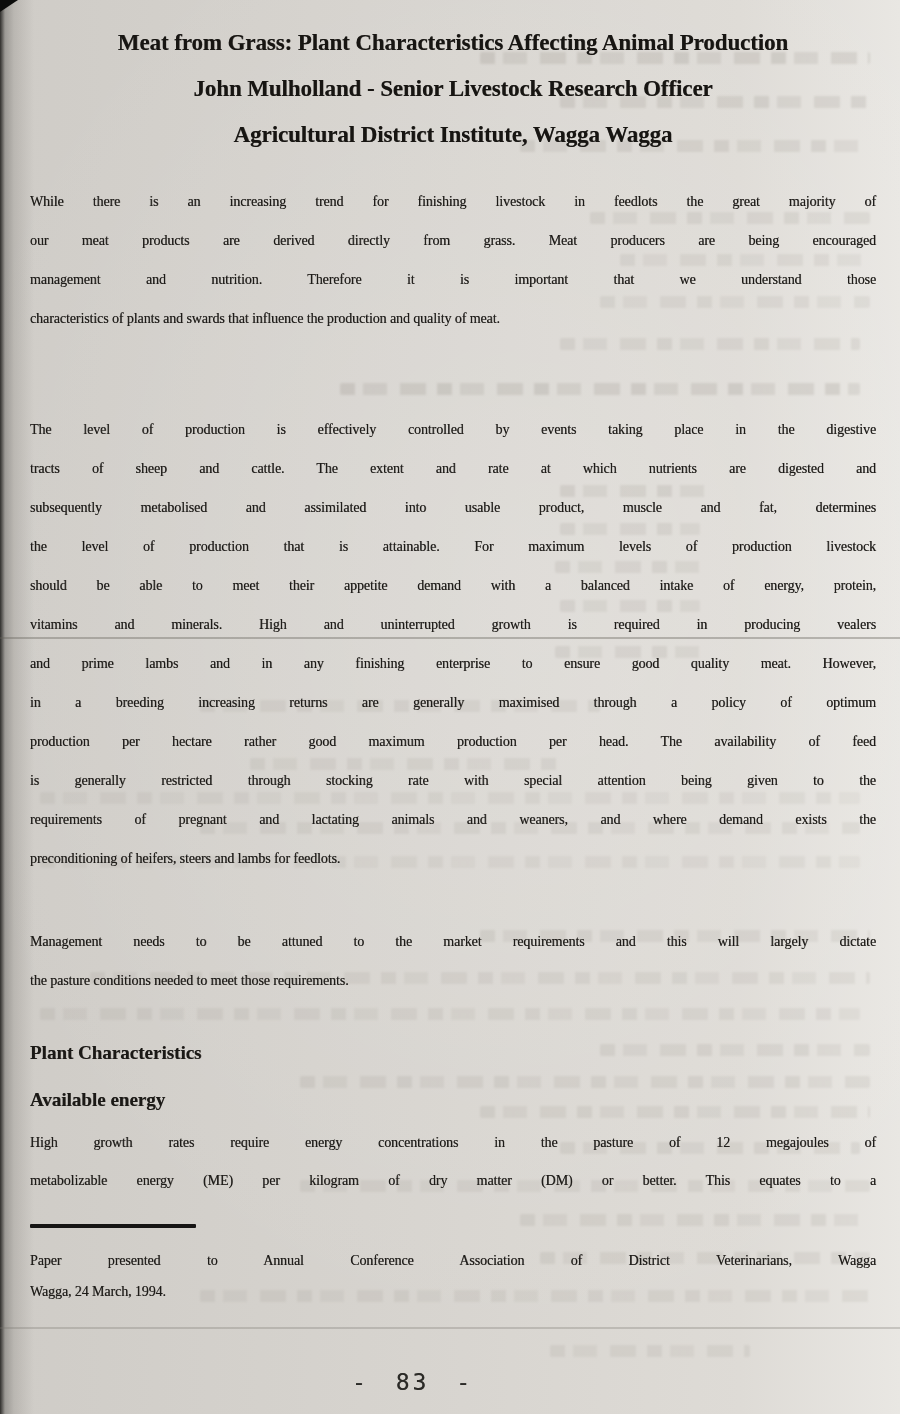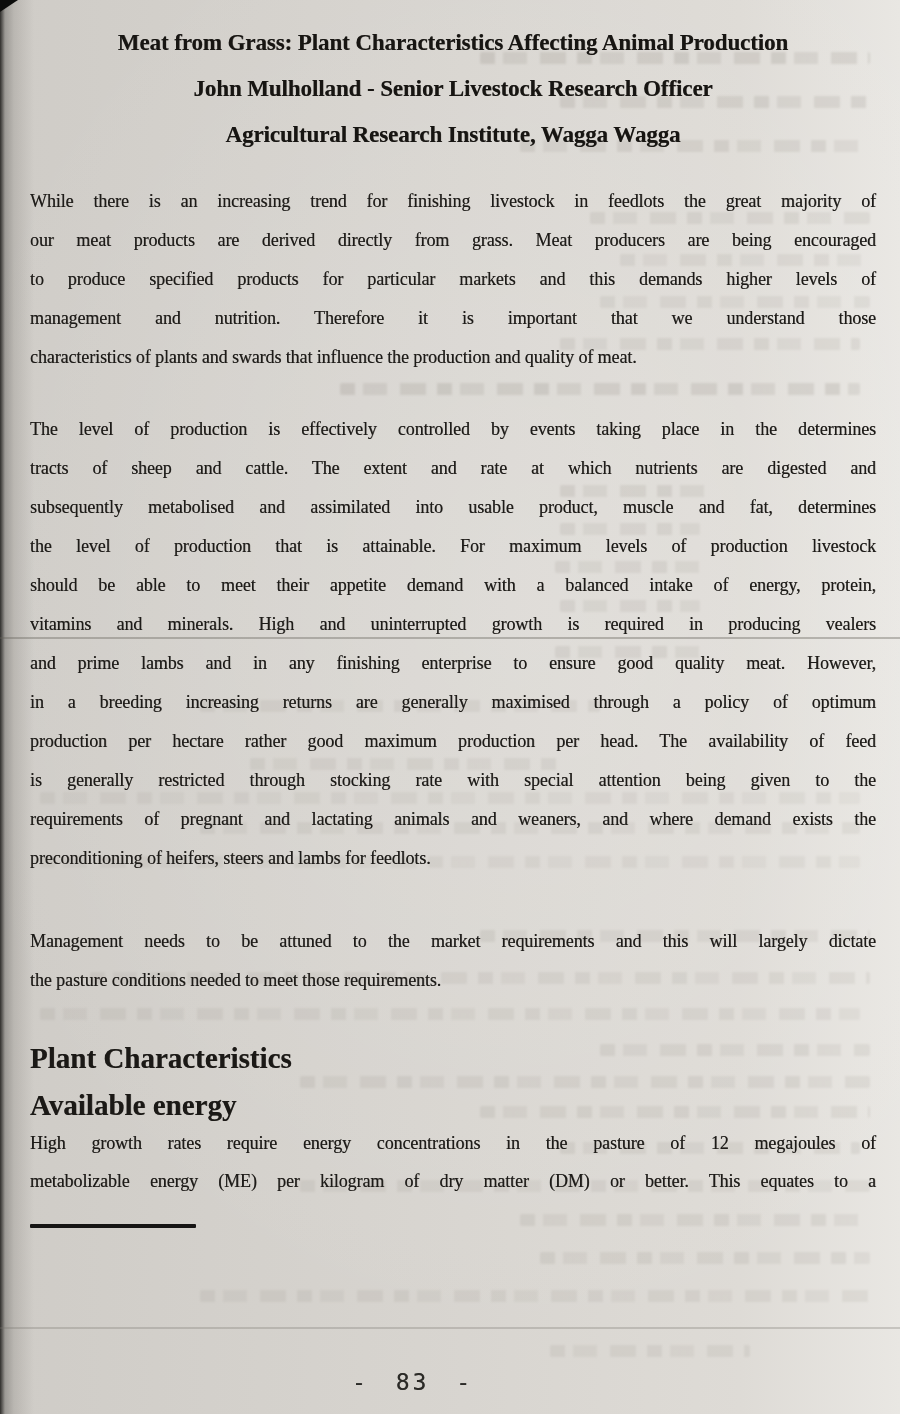--- a/index.html
+++ b/index.html
@@ -10,29 +10,29 @@
     font-family:"Liberation Serif","DejaVu Serif",serif;
     background:
       linear-gradient(to right, rgba(30,29,27,.9) 0px, rgba(60,58,55,.35) 5px, rgba(110,106,100,.22) 14px, rgba(140,136,130,0) 34px),
       radial-gradient(ellipse 900px 1100px at 58% 42%, rgba(255,255,255,.16), rgba(255,255,255,0) 70%),
       linear-gradient(to right, #cfccc7 0%, #d7d4cf 45%, #dedbd6 80%, #e9e7e3 97%, #efeeea 100%);
     padding-left: 28px;
   }
   
   .para{
     position:absolute;left:30px;width:846px;
-    font-size:18px;line-height:39px;letter-spacing:-0.1px;
+    font-size:14px;line-height:39px;letter-spacing:-0.1px;
     color:#1d1b18;text-shadow:0.35px 0.35px 0.45px rgba(35,32,28,.6);
   }
   .tline{text-align:justify;text-align-last:justify;}
   .tlast{text-align-last:left;}
   .title{top:20px;line-height:46px;font-weight:bold;font-size:23px;color:#171512;}
   .title-line{text-align:center;}
   .heading{
-    position:absolute;left:30px;font-weight:bold;font-size:29px;
+    position:absolute;left:30px;font-weight:bold;font-size:19px;
     color:#1b1916;text-shadow:0.35px 0.35px 0.45px rgba(35,32,28,.6);
   }
   .footnote-rule{position:absolute;left:30px;top:1224px;width:166px;height:4px;background:#161514;border-radius:1px;}
   .footer{top:1245px;line-height:31px;}
   .page-number{
     position:absolute;left:352px;top:1369px;
     font-family:"DejaVu Sans Mono",monospace;
     font-size:23px;color:#2b2a27;letter-spacing:3px;word-spacing:10px;
     text-shadow:0.3px 0.3px 0.4px rgba(40,38,35,.55);
     text-align:center;
@@ -90,33 +90,32 @@
   <div class="ghost" style="left:560px;top:1142px;width:300px;opacity:.35"></div>
   <div class="ghost" style="left:300px;top:1180px;width:570px;opacity:.30"></div>
   <div class="ghost" style="left:520px;top:1214px;width:350px;opacity:.35"></div>
   <div class="ghost" style="left:540px;top:1252px;width:330px;opacity:.35"></div>
   <div class="ghost" style="left:200px;top:1290px;width:670px;opacity:.30"></div>
   <div class="ghost" style="left:550px;top:1345px;width:200px;opacity:.30"></div>
 
   <div class="para title">
       <div class="title-line">Meat from Grass:  Plant Characteristics Affecting Animal Production</div>
       <div class="title-line">John Mulholland - Senior Livestock Research Officer</div>
-      <div class="title-line">Agricultural Research Institute, Wagga Wagga</div>
+      <div class="title-line">Agricultural District Institute, Wagga Wagga</div>
     </div>
 
   <div class="para" style="top:182px">
       <div class="tline">While there is an increasing trend for finishing livestock in feedlots the great majority of</div>
       <div class="tline">our meat products are derived directly from grass.  Meat producers are being encouraged</div>
-      <div class="tline">to produce specified products for particular markets and this demands higher levels of</div>
       <div class="tline">management and nutrition.  Therefore it is important that we understand those</div>
       <div class="tline tlast">characteristics of plants and swards that influence the production and quality of meat.</div>
     </div>
 
   <div class="para" style="top:410px">
-      <div class="tline">The level of production is effectively controlled by events taking place in the determines</div>
+      <div class="tline">The level of production is effectively controlled by events taking place in the digestive</div>
       <div class="tline">tracts of sheep and cattle.  The extent and rate at which nutrients are digested and</div>
       <div class="tline">subsequently metabolised and assimilated into usable product, muscle and fat, determines</div>
       <div class="tline">the level of production that is attainable.  For maximum levels of production livestock</div>
       <div class="tline">should be able to meet their appetite demand with a balanced intake of energy, protein,</div>
       <div class="tline">vitamins and minerals.  High and uninterrupted growth is required in producing vealers</div>
       <div class="tline">and prime lambs and in any finishing enterprise to ensure good quality meat.  However,</div>
       <div class="tline">in a breeding increasing returns are generally maximised through a policy of optimum</div>
       <div class="tline">production per hectare rather good maximum production per head.  The availability of feed</div>
       <div class="tline">is generally restricted through stocking rate with special attention being given to the</div>
       <div class="tline">requirements of pregnant and lactating animals and weaners, and where demand exists the</div>
@@ -130,16 +129,20 @@
 
   <div class="heading" style="top:1042px">Plant Characteristics</div>
   <div class="heading" style="top:1089px">Available energy</div>
 
   <div class="para" style="top:1124px;line-height:38px">
       <div class="tline">High growth rates require energy concentrations in the pasture of 12 megajoules of</div>
       <div class="tline">metabolizable energy (ME) per kilogram of dry matter (DM) or better.  This equates to a</div>
     </div>
 
   <div class="footnote-rule"></div>
+  <div class="para footer">
+      <div class="tline">Paper presented to Annual Conference Association of District Veterinarians, Wagga</div>
+      <div class="tline tlast">Wagga, 24 March, 1994.</div>
+    </div>
 
   <div class="page-number">- 83 -</div>
 
 </div>
 
 </body></html>

